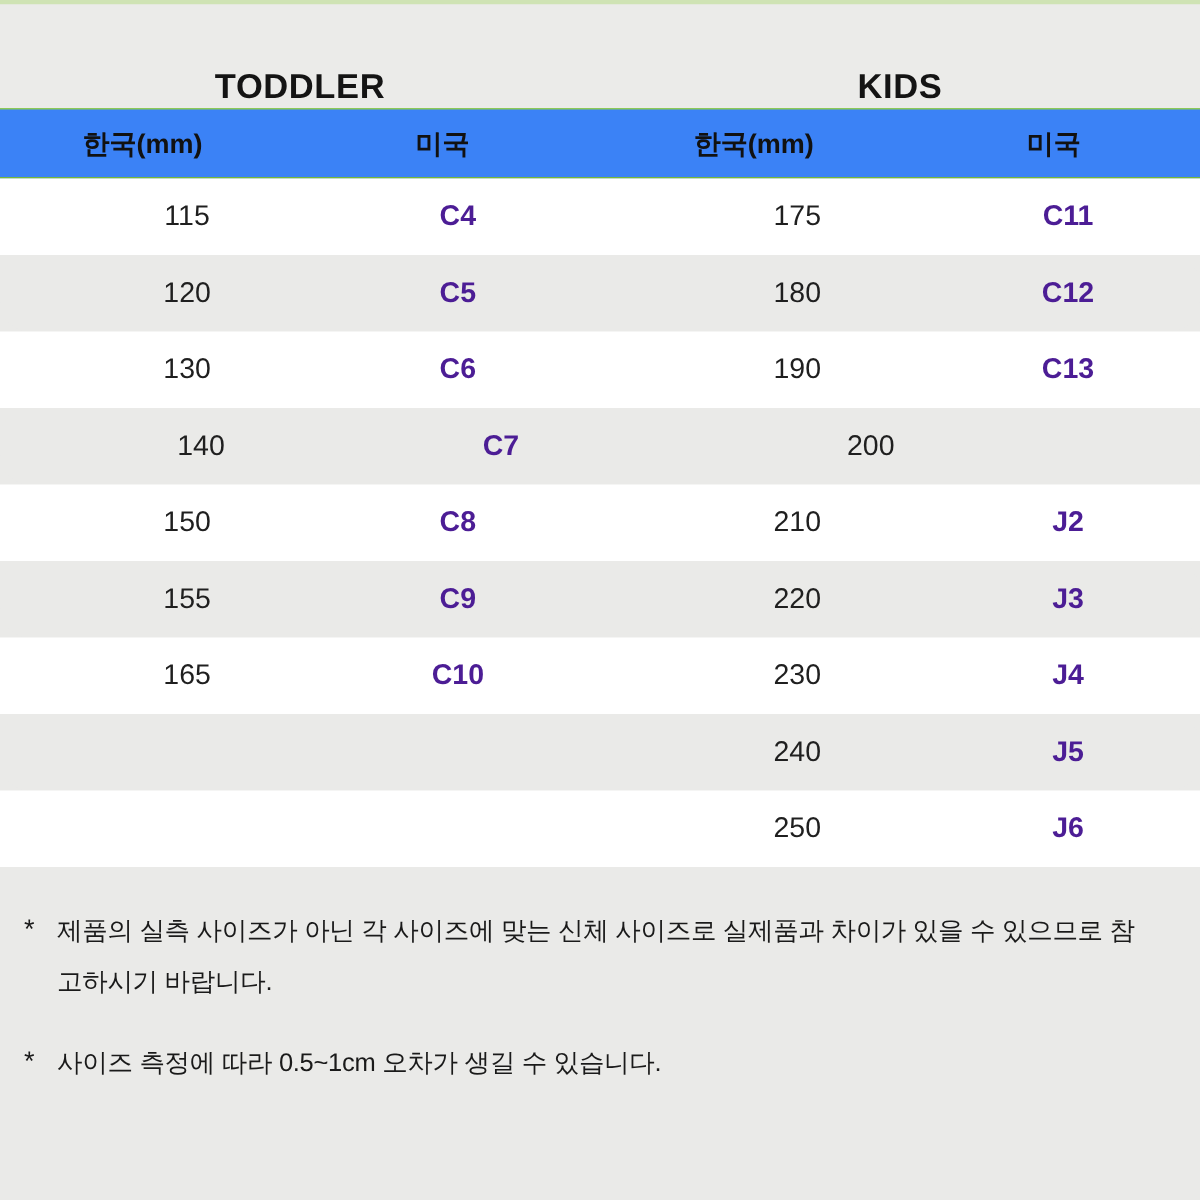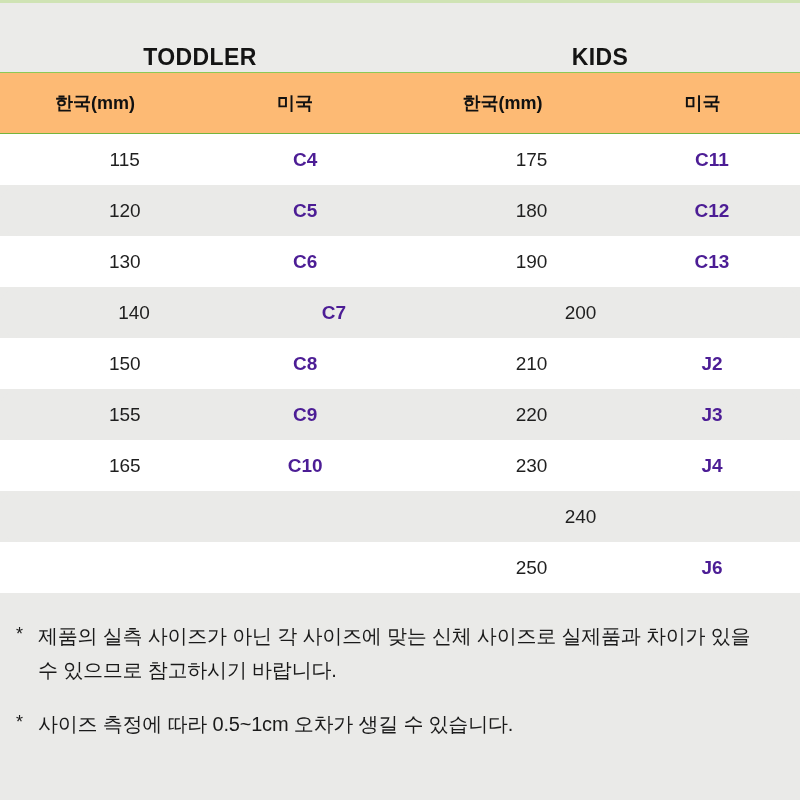--- a/index.html
+++ b/index.html
@@ -40,22 +40,22 @@
     letter-spacing: 0.4px;
     color: #141414;
     margin-top: 39px;
   }
   .g1 { width: 400px; }
   .g2 { width: 400px; }
 
   
   .colhead-row {
     display: flex;
-    height: 62px;
-    background: #fdba74;
+    height: 47px;
+    background: #3b82f6;
     align-items: center;
     border-top: 1px solid #8cc957;
     border-bottom: 1px solid #76b53c;
     box-sizing: border-box;
   }
   .colhead-cell {
     display: flex;
     align-items: center;
     justify-content: center;
     height: 100%;
@@ -109,21 +109,21 @@
   }
   .note-mark {
     width: 22px;
     flex: 0 0 22px;
     font-size: 18px;
     line-height: 30px;
     color: #1a1a1a;
     text-align: left;
   }
   .note-text {
-    font-size: 20px;
+    font-size: 17px;
     line-height: 34px;
     color: #1a1a1a;
     letter-spacing: -0.2px;
     max-width: 730px;
   }
 </style>
 </head>
 <body>
 
 <div class="page">
@@ -179,20 +179,21 @@
       <div class="data-row odd">
         <div class="cell c1 kr">165</div>
         <div class="cell c2 us">C10</div>
         <div class="cell c3 kr">230</div>
         <div class="cell c4 us">J4</div>
       </div>
       <div class="data-row even">
         <div class="cell c1 kr"></div>
         <div class="cell c2 us"></div>
         <div class="cell c3 kr">240</div>
+        <div class="cell c4 us">J5</div>
       </div>
       <div class="data-row odd">
         <div class="cell c1 kr"></div>
         <div class="cell c2 us"></div>
         <div class="cell c3 kr">250</div>
         <div class="cell c4 us">J6</div>
       </div>
     </div>
 
   <div class="notes" id="notes-container">

